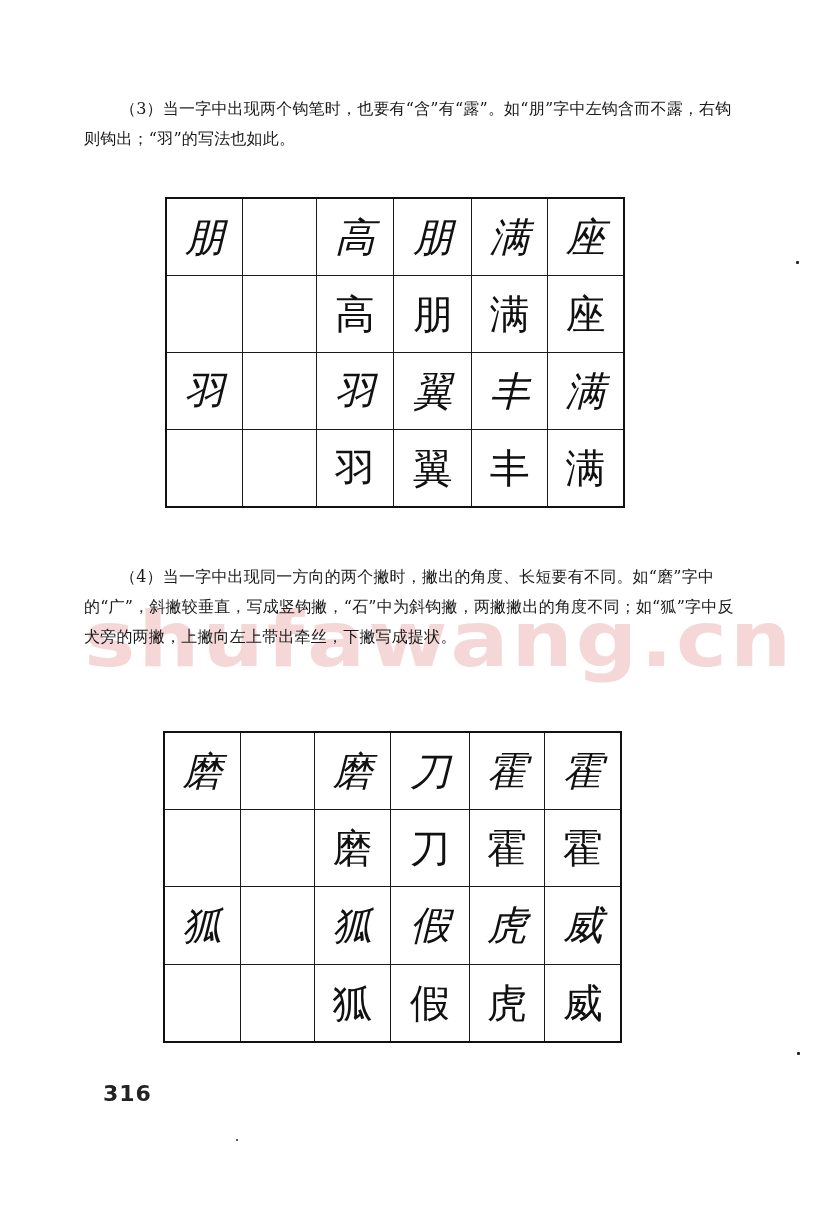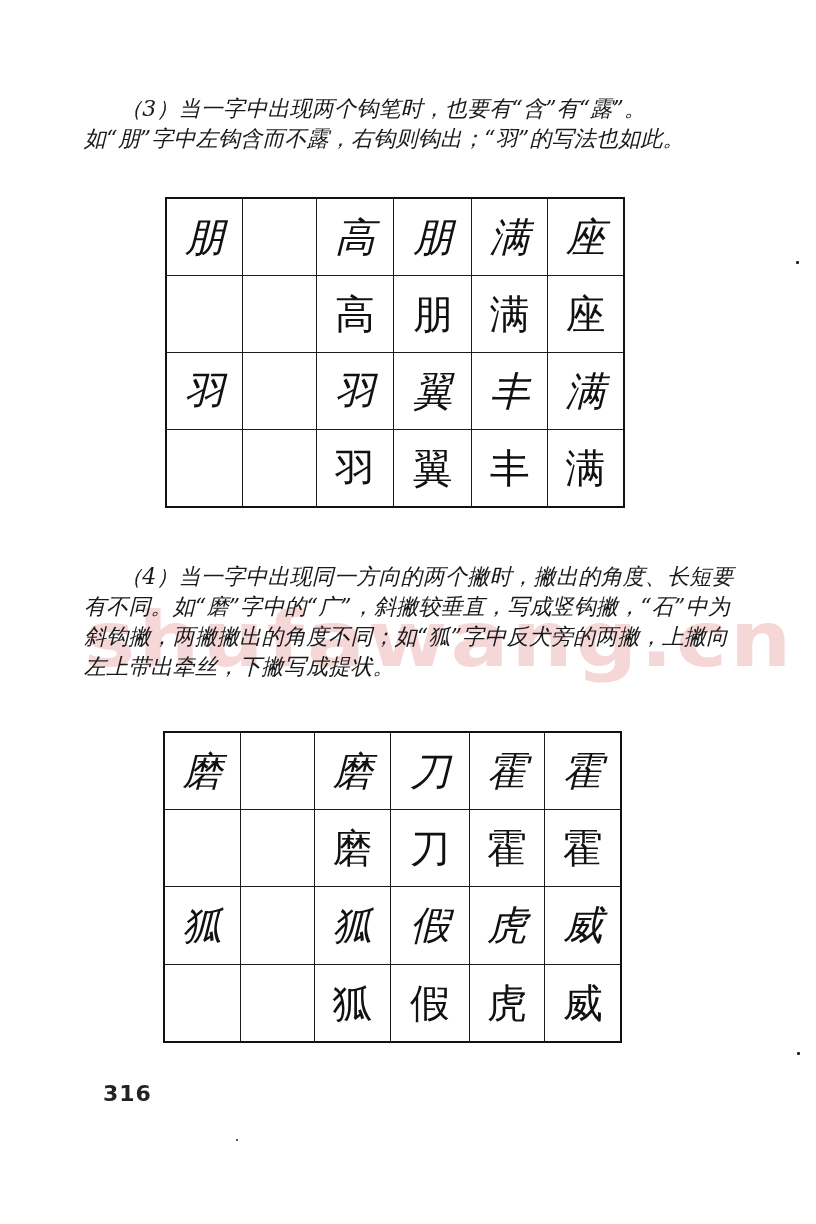--- a/index.html
+++ b/index.html
@@ -3,22 +3,22 @@
   <meta charset="utf-8">
   <style>
     html, body { margin: 0; padding: 0; }
     body {
       width: 816px; height: 1224px; position: relative; overflow: hidden;
       background: #ffffff; color: #111;
       font-family: "DejaVu Serif", "Liberation Serif", serif;
     }
     .para {
       position: absolute; left: 84px; width: 650px;
-      font-size: 22px; line-height: 30px; letter-spacing: 0.2px;
-      color: #1a1a1a; margin: 0; z-index: 2; font-style: italic;
+      font-size: 16px; line-height: 30px; letter-spacing: 0.2px;
+      color: #1a1a1a; margin: 0; z-index: 2;
     }
     .para .indent { display: inline-block; width: 36px; }
     #para3 { top: 94px; }
     #para4 { top: 562px; }
 
     .watermark {
       position: absolute; left: 84px; top: 598px; width: 650px;
       font-family: "DejaVu Sans", "Liberation Sans", sans-serif;
       font-size: 86px; font-weight: bold; letter-spacing: 3px;
       color: #f3caca; opacity: 0.75; z-index: 1; white-space: nowrap;

